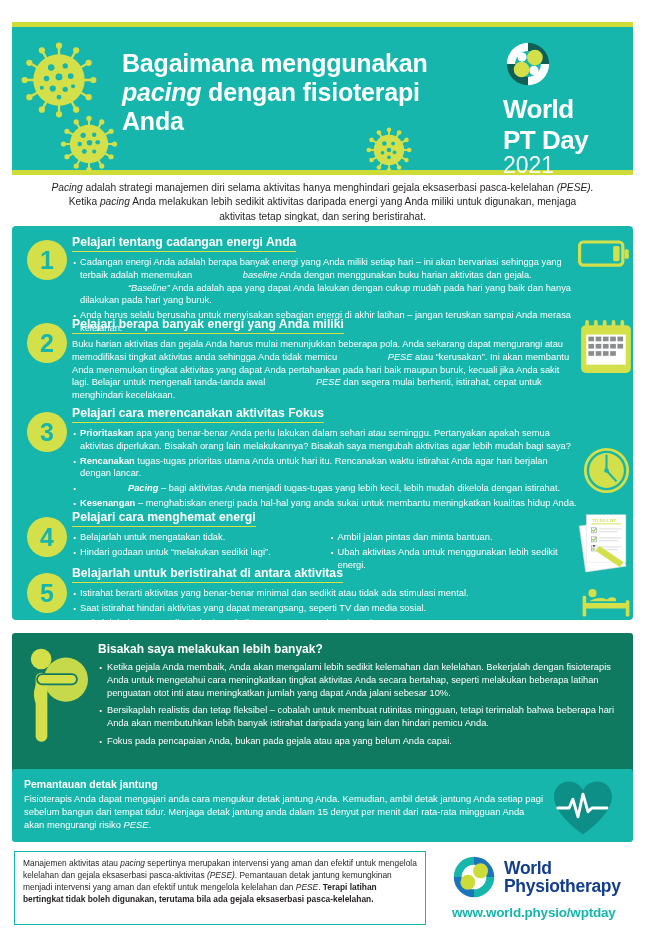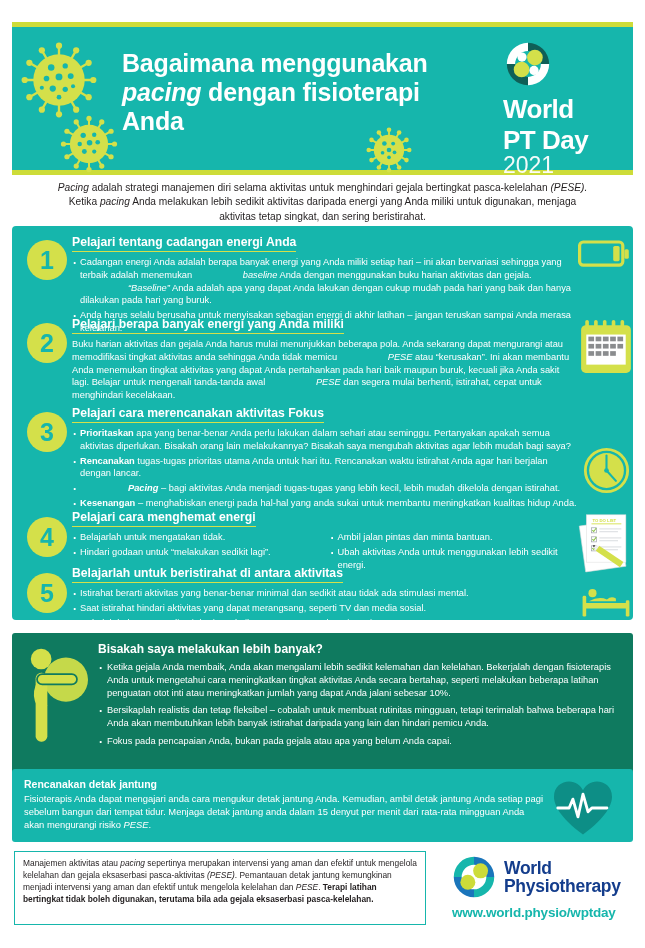--- a/index.html
+++ b/index.html
@@ -252,21 +252,21 @@
         <circle cx="63" cy="64" r="10" fill="#ffffff"></circle>
         <circle cx="37" cy="35" r="10" fill="#ffffff"></circle>
       </svg>
       <div class="wptday-text">World</div>
       <div class="wptday-text">PT Day</div>
       <div class="wptday-year">2021</div>
     </div>
   </div>
 
   <div class="intro">
-    <i>Pacing</i><span> adalah strategi manajemen diri selama aktivitas untuk menghindari  gejala bertingkat pasca-kelelahan </span><i>(PESE).</i><br>
+    <i>Pacing</i><span> adalah strategi manajemen diri selama aktivitas hanya menghindari  gejala eksaserbasi pasca-kelelahan </span><i>(PESE).</i><br>
     <span>Ketika </span><i>pacing</i><span> Anda melakukan lebih sedikit aktivitas daripada energi yang Anda miliki untuk digunakan, menjaga</span><br>
     <span>aktivitas tetap singkat, dan sering beristirahat.</span>
   </div>
 
   <div class="steps-panel">
 
     <div class="step" style="top:6px;">
       <div class="num-circle" style="top:8px;">1</div>
       <div class="step-body" style="top:0;">
         <div class="step-title">Pelajari tentang cadangan energi Anda</div>
@@ -410,21 +410,21 @@
     <div style="position:absolute; left:86px; top:9px; width:525px;">
       <div class="more-title">Bisakah saya melakukan lebih banyak?</div>
       <div class="more-bul">Ketika gejala Anda membaik, Anda akan mengalami lebih sedikit kelemahan dan kelelahan. Bekerjalah dengan fisioterapis Anda untuk mengetahui cara meningkatkan tingkat aktivitas Anda secara bertahap, seperti melakukan beberapa latihan penguatan otot inti atau meningkatkan jumlah yang dapat Anda jalani sebesar 10%.</div>
       <div class="more-bul">Bersikaplah realistis dan tetap fleksibel – cobalah untuk membuat rutinitas mingguan, tetapi terimalah bahwa beberapa hari Anda akan membutuhkan lebih banyak istirahat daripada yang lain dan hindari pemicu Anda.</div>
       <div class="more-bul">Fokus pada pencapaian Anda, bukan pada gejala atau apa yang belum Anda capai.</div>
     </div>
   </div>
 
   <div class="hr-panel">
     <div style="position:absolute; left:12px; top:9px; width:520px;">
-      <div class="hr-title">Rencanakan detak jantung</div>
+      <div class="hr-title">Pemantauan detak jantung</div>
       <div class="hr-text" id="hrb">Fisioterapis Anda dapat mengajari anda cara mengukur detak jantung Anda. Kemudian, ambil detak jantung Anda setiap pagi sebelum bangun dari tempat tidur. Menjaga detak jantung anda dalam 15 denyut per menit dari rata-rata mingguan Anda akan mengurangi risiko <i>PESE</i>.</div>
     </div>
     <svg style="position:absolute; right:18px; top:10px;" width="64" height="58" viewBox="0 0 100 92">
       <path d="M50 88 C12 60 4 40 4 28 C4 12 16 4 28 4 C38 4 46 10 50 18 C54 10 62 4 72 4 C84 4 96 12 96 28 C96 40 88 60 50 88 Z" fill="#0d8e86"></path>
       <polyline points="10,46 28,46 34,32 42,60 50,24 58,52 64,46 88,46" fill="none" stroke="#ffffff" stroke-width="4.5" stroke-linejoin="round" stroke-linecap="round"></polyline>
     </svg>
   </div>
 
   <div class="foot-box">
     <div class="foot-text" id="ftxt">Manajemen aktivitas atau <i>pacing</i> sepertinya merupakan intervensi yang aman dan efektif untuk mengelola kelelahan dan gejala eksaserbasi pasca-aktivitas <i>(PESE)</i>. Pemantauan detak jantung kemungkinan menjadi intervensi yang aman dan efektif untuk mengelola kelelahan dan <i>PESE</i>. <b>Terapi latihan bertingkat tidak boleh digunakan, terutama bila ada gejala eksaserbasi pasca-kelelahan.</b></div>

